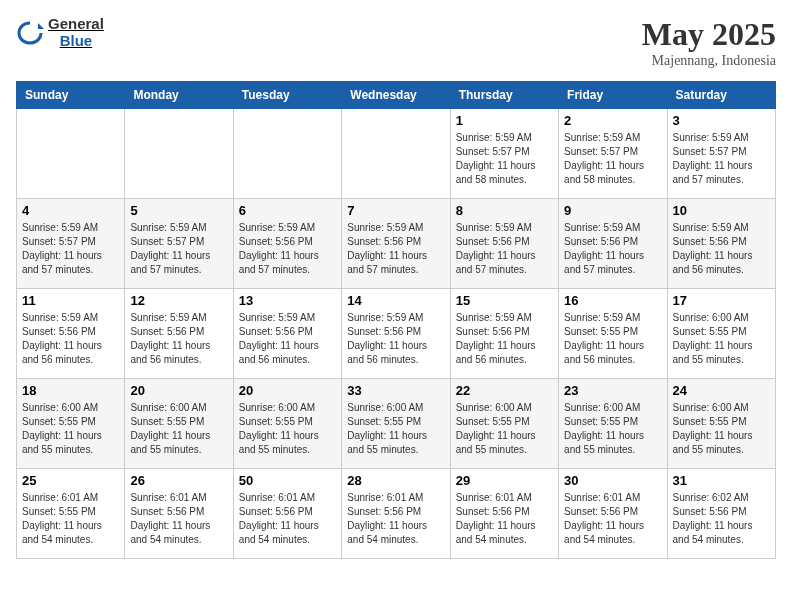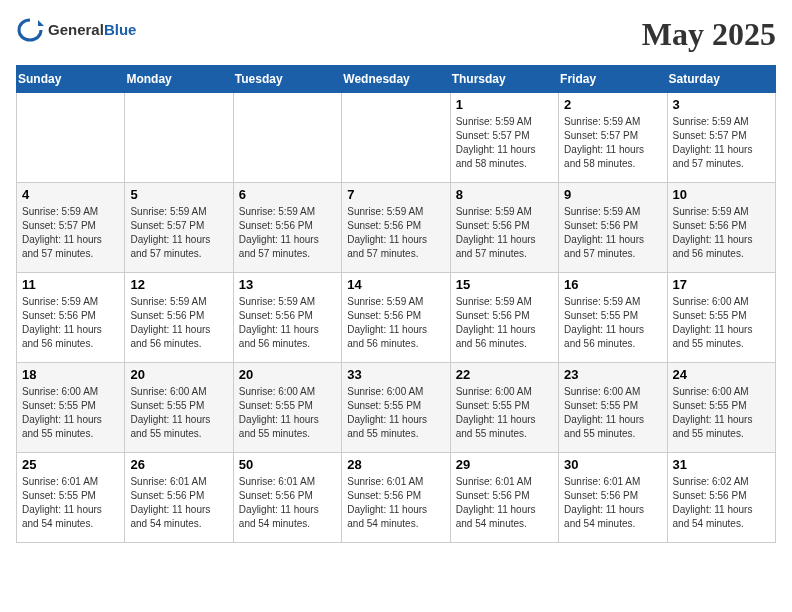--- a/index.html
+++ b/index.html
@@ -16,21 +16,23 @@
       align-items: flex-start;
       margin-bottom: 12px;
     }
     .logo {
       display: flex;
       align-items: center;
       gap: 4px;
     }
     .logo-text {
       display: flex;
+      flex-direction: column;
       line-height: 1.1;
+      text-decoration: underline;
     }
     .logo-general {
       font-size: 15px;
       font-weight: bold;
       color: #333;
     }
     .logo-blue {
       font-size: 15px;
       font-weight: bold;
       color: #1a5fa8;
@@ -56,21 +58,21 @@
     table {
       width: 100%;
       border-collapse: collapse;
       font-size: 11px;
     }
     thead tr {
       background: #1a5fa8;
       color: #fff;
     }
     thead th {
-      padding: 6px 1px;
+      padding: 6px 8px;
       text-align: left;
       font-size: 12px;
       font-weight: bold;
       border: 1px solid #1a5fa8;
     }
     tbody tr {
       vertical-align: top;
     }
     tbody td {
       border: 1px solid #ccc;
@@ -106,20 +108,21 @@
       <path d="M14 4 C8 4 3 8 3 14 C3 20 8 24 14 24 C20 24 25 20 25 14" fill="none" stroke="#1a5fa8" stroke-width="3"></path>
       <path d="M22 4 L28 10 L22 10 Z" fill="#1a5fa8"></path>
     </svg>
     <div class="logo-text">
       <span class="logo-general">General</span>
       <span class="logo-blue">Blue</span>
     </div>
   </div>
   <div class="title-block">
     <div class="month-title">May 2025</div>
+    <div class="location">Majennang, Indonesia</div>
   </div>
 </div>
 
 <table>
   <thead>
     <tr>
     <th>Sunday</th>
         <th>Monday</th>
         <th>Tuesday</th>
         <th>Wednesday</th>

